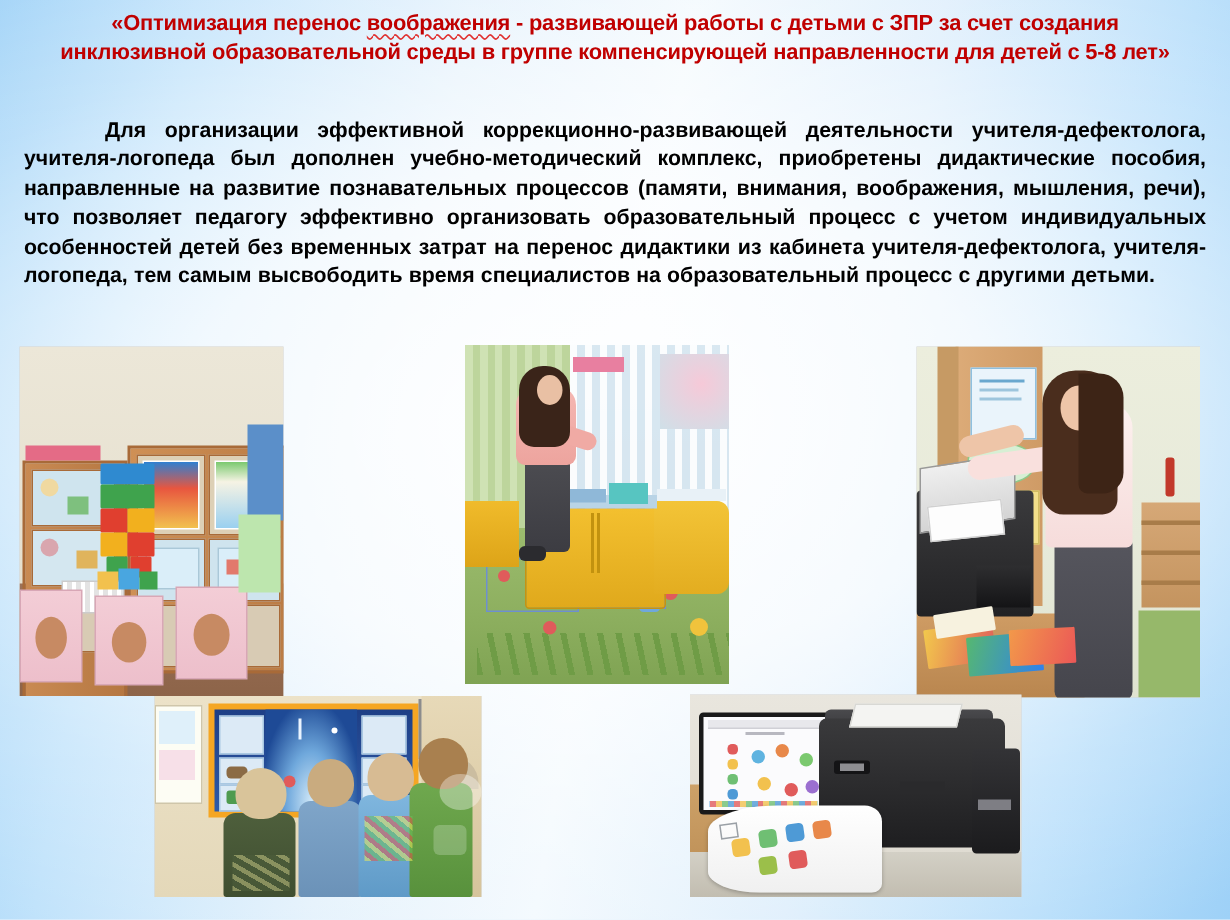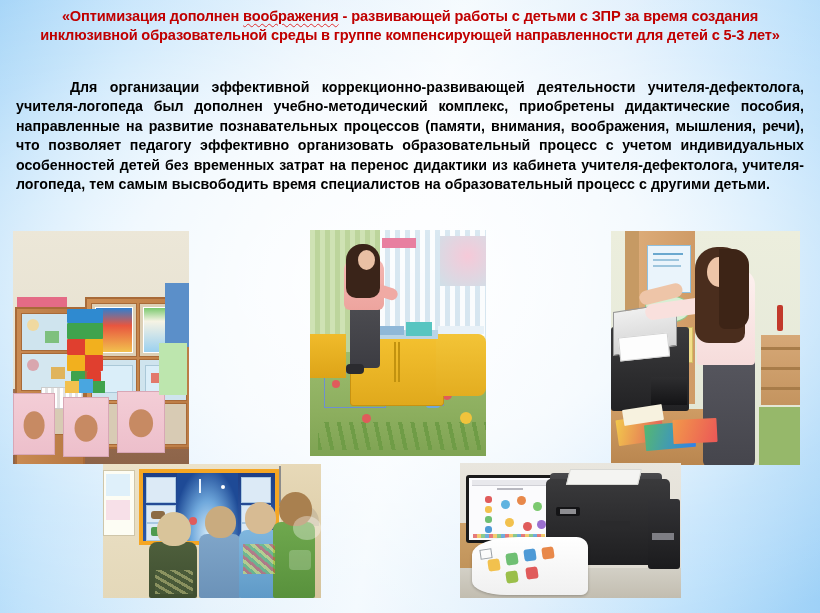--- a/index.html
+++ b/index.html
@@ -115,23 +115,23 @@
   .p5-desk{left:0;bottom:0;width:100%;height:22%;background:linear-gradient(180deg,#d3d0c6,#c2bdb0);}
   .p5-wood{left:0;top:60px;width:38px;height:75px;background:linear-gradient(180deg,#cda168,#b98b52);}
   .node{position:absolute;border-radius:3px;}
 </style>
 </head>
 <body>
 
 <div class="slide">
 
   <div class="title">
-    <span>«Оптимизация дополнен </span><span class="squiggle">воображения</span><span> - развивающей работы с детьми с ЗПР за время</span>
+    <span>«Оптимизация перенос </span><span class="squiggle">воображения</span><span> - развивающей работы с детьми с ЗПР за счет</span>
     <span>создания инклюзивной образовательной среды в группе компенсирующей</span>
-    <span>направленности для детей с 5-3 лет»</span>
+    <span>направленности для детей с 5-8 лет»</span>
   </div>
 
   <div class="body-text">Для организации эффективной коррекционно-развивающей деятельности учителя-дефектолога, учителя-логопеда был дополнен учебно-методический комплекс, приобретены дидактические пособия, направленные на развитие познавательных процессов (памяти, внимания, воображения, мышления, речи), что позволяет педагогу эффективно организовать образовательный процесс с учетом индивидуальных особенностей детей без временных затрат на перенос дидактики из кабинета учителя-дефектолога, учителя-логопеда, тем самым высвободить время специалистов   на образовательный процесс с другими детьми.</div>
 
   <div class="photo ph ph1">
     <div class="scene">
       <div class="o p1-wall"></div>
       <div class="o p1-floor"></div>
 
       <div class="o p1-shelfL">

